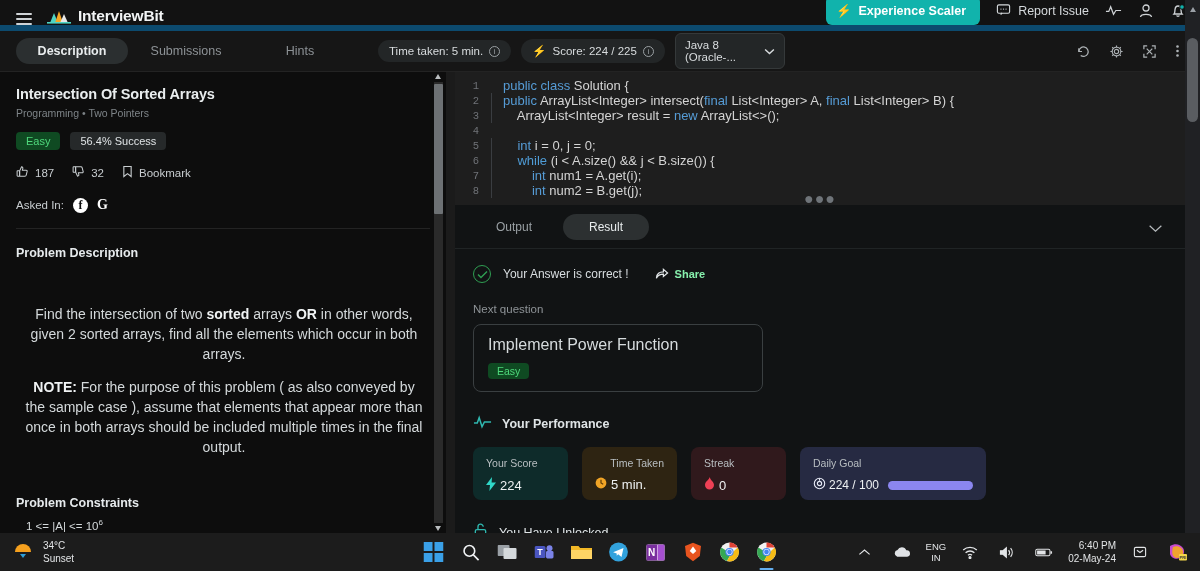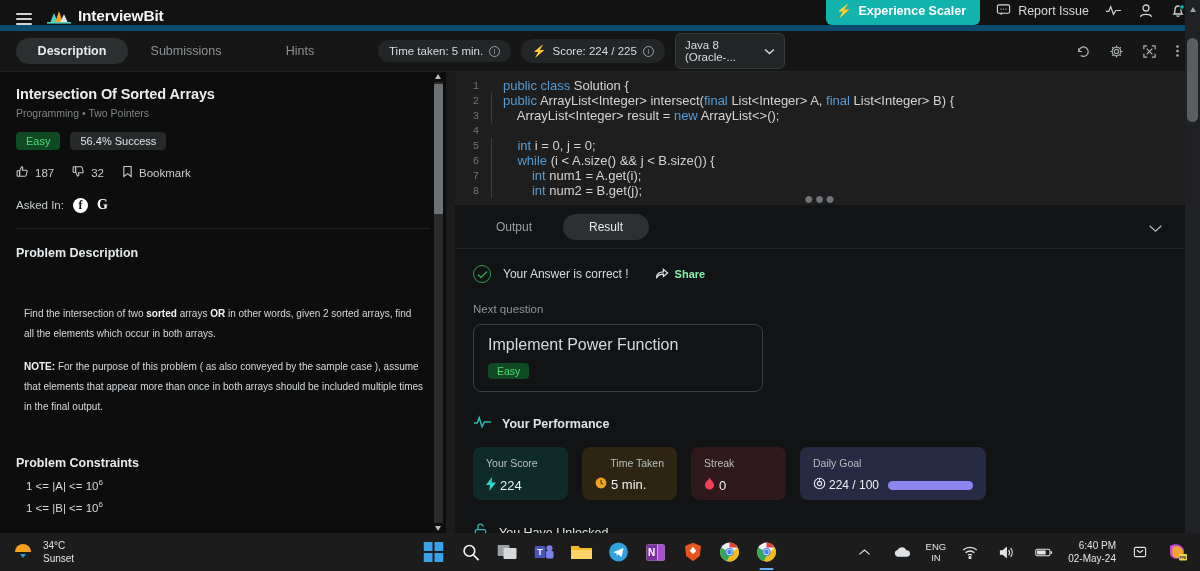--- a/index.html
+++ b/index.html
@@ -86,21 +86,21 @@
     color: #0d0d0d; font-weight: 700; font-size: 12px; display: flex;
     align-items: center; justify-content: center; font-family: "Liberation Serif", serif; }
   .g-icon { font-size: 14px; font-weight: 700; color: #ffffff;
     font-family: "Liberation Serif", serif; }
 
   .lp-divider { height: 1px; background: #232323; margin-top: 15px; }
 
   .lp-body { padding: 17px 22px 0 16px; }
   .section-h { font-size: 12.5px; color: #e6eaec; font-weight: 600; }
   .desc-block { margin-top: 44px; padding-left: 8px; }
-  .desc-p { font-size: 10px; color: #d4d9db; line-height: 20px; }
+  .desc-p { font-size: 14px; color: #d4d9db; line-height: 20px; text-align: center; }
   .desc-p + .desc-p { margin-top: 13px; }
   .desc-p b { color: #f0f3f4; font-weight: 700; }
   .constraints-h { margin-top: 39px; font-size: 12.5px; color: #e6eaec; font-weight: 600; }
   .constraint { font-size: 11.5px; color: #d4d9db; margin-top: 8px; padding-left: 10px; }
   .constraint sup { font-size: 8px; }
 
   
   .lp-scroll { position: absolute; right: 3px; top: 0; width: 9px; height: 461px; }
   .lp-scroll .track { position: absolute; top: 10px; bottom: 10px; left: 0; width: 9px;
     background: #2a2a2a; }

